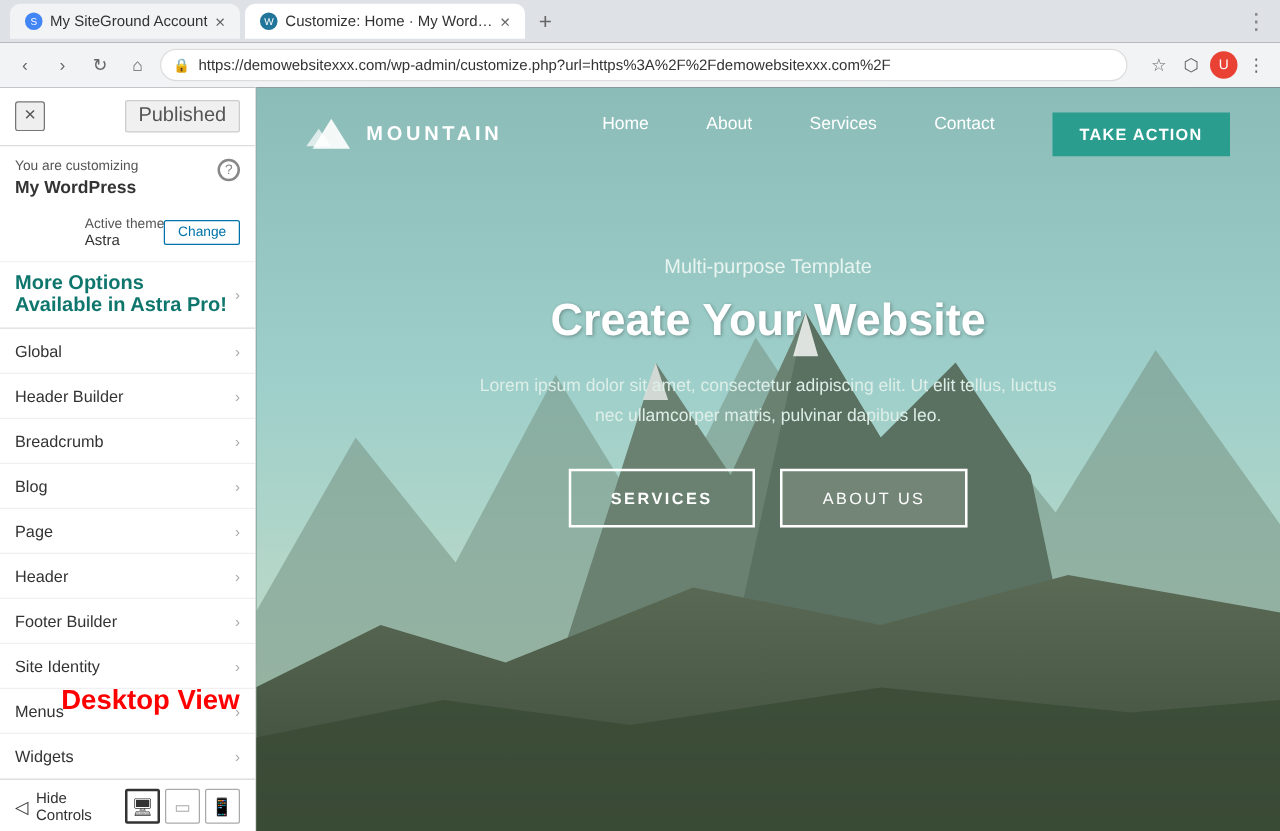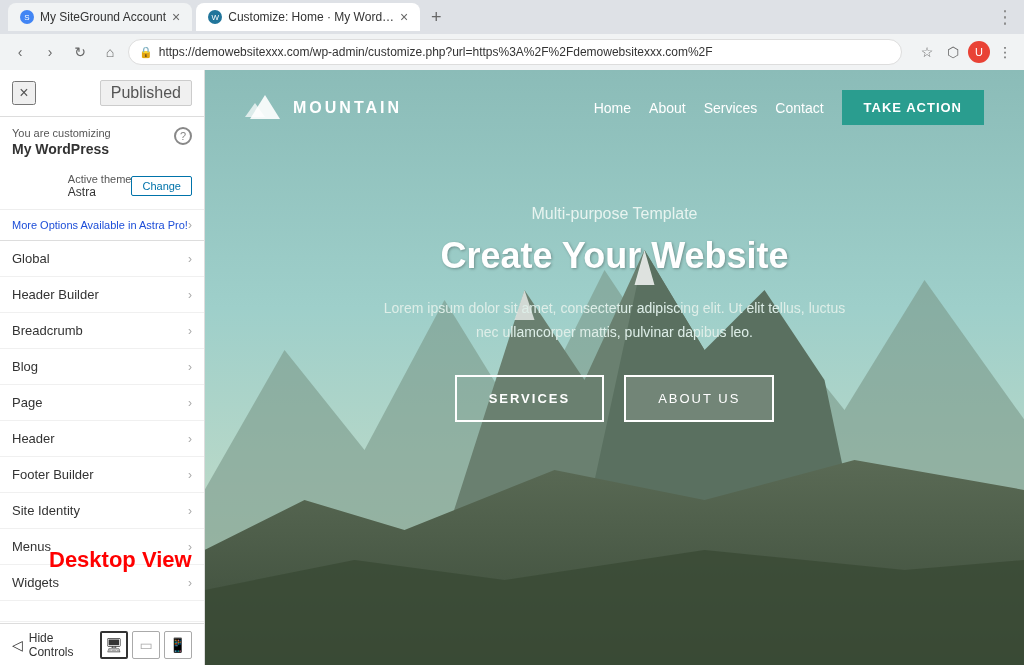--- a/index.html
+++ b/index.html
@@ -29,21 +29,21 @@
     .published-badge { background: #f0f0f0; border: 1px solid #ccc; padding: 3px 10px; font-size: 16px; color: #555; border-radius: 2px; }
     .sidebar-info { padding: 10px 12px; display: flex; align-items: flex-start; justify-content: space-between; }
     .sidebar-info-text { font-size: 11px; color: #555; }
     .sidebar-site-name { font-size: 14px; font-weight: bold; color: #333; margin-top: 2px; }
     .help-icon { width: 18px; height: 18px; border: 2px solid #888; border-radius: 50%; display: flex; align-items: center; justify-content: center; font-size: 11px; color: #888; cursor: pointer; }
     .theme-row { padding: 6px 12px 10px; display: flex; align-items: center; justify-content: flex-end; border-bottom: 1px solid #eee; }
     .theme-label { font-size: 11px; color: #555; }
     .theme-name { font-size: 12px; color: #333; font-weight: 500; }
     .change-btn { border: 1px solid #0073aa; background: #fff; color: #0073aa; padding: 3px 10px; font-size: 11px; cursor: pointer; border-radius: 2px; }
     .astra-pro-banner { padding: 8px 12px; background: #fff; border-bottom: 1px solid #ddd; display: flex; align-items: center; justify-content: space-between; cursor: pointer; }
-    .astra-pro-text { font-size: 11px; color: #1d4ed8; font-weight: 400; }
+    .astra-pro-text { font-size: 16px; color: #0f766e; font-weight: 700; }
     .chevron { color: #aaa; font-size: 12px; }
 
     .sidebar-menu { flex: 1; overflow-y: auto; }
     .menu-item { display: flex; align-items: center; justify-content: space-between; padding: 10px 12px; border-bottom: 1px solid #f0f0f0; cursor: pointer; }
     .menu-item-label { font-size: 13px; color: #333; }
     .menu-chevron { color: #aaa; font-size: 12px; }
 
     
     .sidebar-bottom { height: 42px; background: #fff; border-top: 1px solid #ddd; display: flex; align-items: center; padding: 0 12px; gap: 10px; }
     .hide-controls { display: flex; align-items: center; gap: 6px; font-size: 12px; color: #333; cursor: pointer; }
@@ -54,21 +54,21 @@
 
     
     .preview-area { flex: 1; overflow: hidden; position: relative; }
     .site-preview { width: 100%; height: 100%; background: linear-gradient(160deg, #a8c5c0 0%, #7ba8a8 20%, #5a8a80 40%, #8aaa90 60%, #6a7a60 80%, #4a5a50 100%); position: relative; }
 
     
     .site-header { position: relative; z-index: 10; display: flex; align-items: center; justify-content: space-between; padding: 20px 40px; }
     .site-logo { display: flex; align-items: center; gap: 8px; color: white; }
     .logo-mountain { width: 40px; height: 30px; }
     .logo-text { font-size: 16px; font-weight: bold; letter-spacing: 3px; color: white; }
-    .site-nav { display: flex; align-items: center; gap: 18px; }
+    .site-nav { display: flex; align-items: flex-start; gap: 46px; }
     .nav-link { color: white; text-decoration: none; font-size: 14px; font-weight: 500; }
     .nav-cta { background: #2a9d8f; color: white; padding: 10px 22px; font-size: 13px; font-weight: bold; letter-spacing: 1px; border: none; cursor: pointer; text-transform: uppercase; }
 
     
     .hero-content { position: relative; z-index: 10; text-align: center; padding: 60px 40px 40px; }
     .hero-subtitle { color: #e8f4f0; font-size: 16px; margin-bottom: 12px; }
     .hero-title { color: white; font-size: 36px; font-weight: bold; margin-bottom: 20px; text-shadow: 1px 1px 3px rgba(0,0,0,0.3); }
     .hero-desc { color: #deeee8; font-size: 14px; line-height: 1.7; max-width: 480px; margin: 0 auto 30px; }
     .hero-buttons { display: flex; gap: 20px; justify-content: center; }
     .btn-services { border: 2px solid white; background: transparent; color: white; padding: 14px 32px; font-size: 13px; font-weight: bold; letter-spacing: 2px; cursor: pointer; text-transform: uppercase; }

